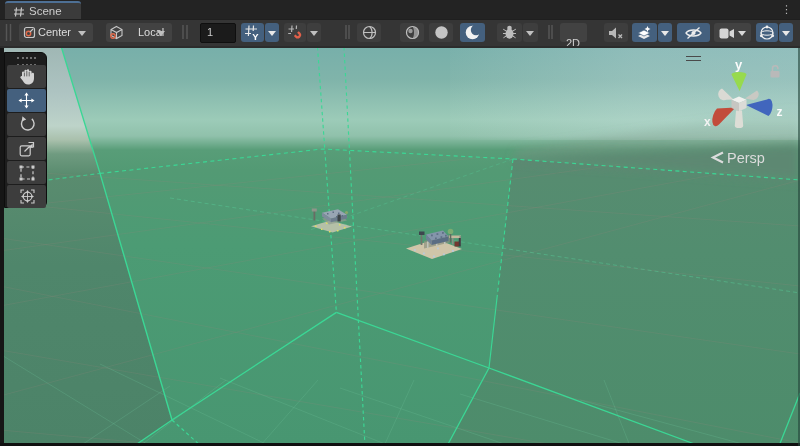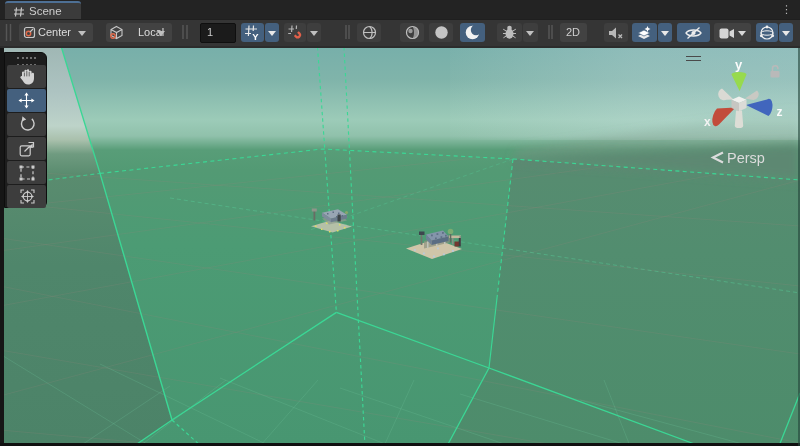--- a/index.html
+++ b/index.html
@@ -142,21 +142,21 @@
       </g>
     </svg>
   </div>
   <div class="tbtn" style="left:523px;width:15px;background:#3e3e3e;">
       <span class="tri" style="left:3px;"></span>
     </div>
   <div class="tsep" style="left:548px;"></div>
   <div class="tsep" style="left:551px;"></div>
 
   <div class="tbtn" style="left:560px;width:27px;background:#424242;">
-    <span class="tlab" style="left:6px;color:#cfcfcf;">2D</span>
+    <span class="tlab" style="left:6px;color:#cfcfcf;margin-top:11px;">2D</span>
   </div>
 
   <div class="tbtn" style="left:604px;width:24px;background:#3e3e3e;">
     <svg style="position:absolute;left:4px;top:3px" width="16" height="14" viewBox="0 0 16 14">
       <path d="M1 5 H4 L8 1.5 V12.5 L4 9 H1 Z" fill="#b8b8b8"></path>
       <path d="M10.5 8.5 L14 12 M14 8.5 L10.5 12" stroke="#b8b8b8" stroke-width="1.4"></path>
     </svg>
   </div>
 
   <div class="tbtn blue" style="left:632px;width:25px;">

